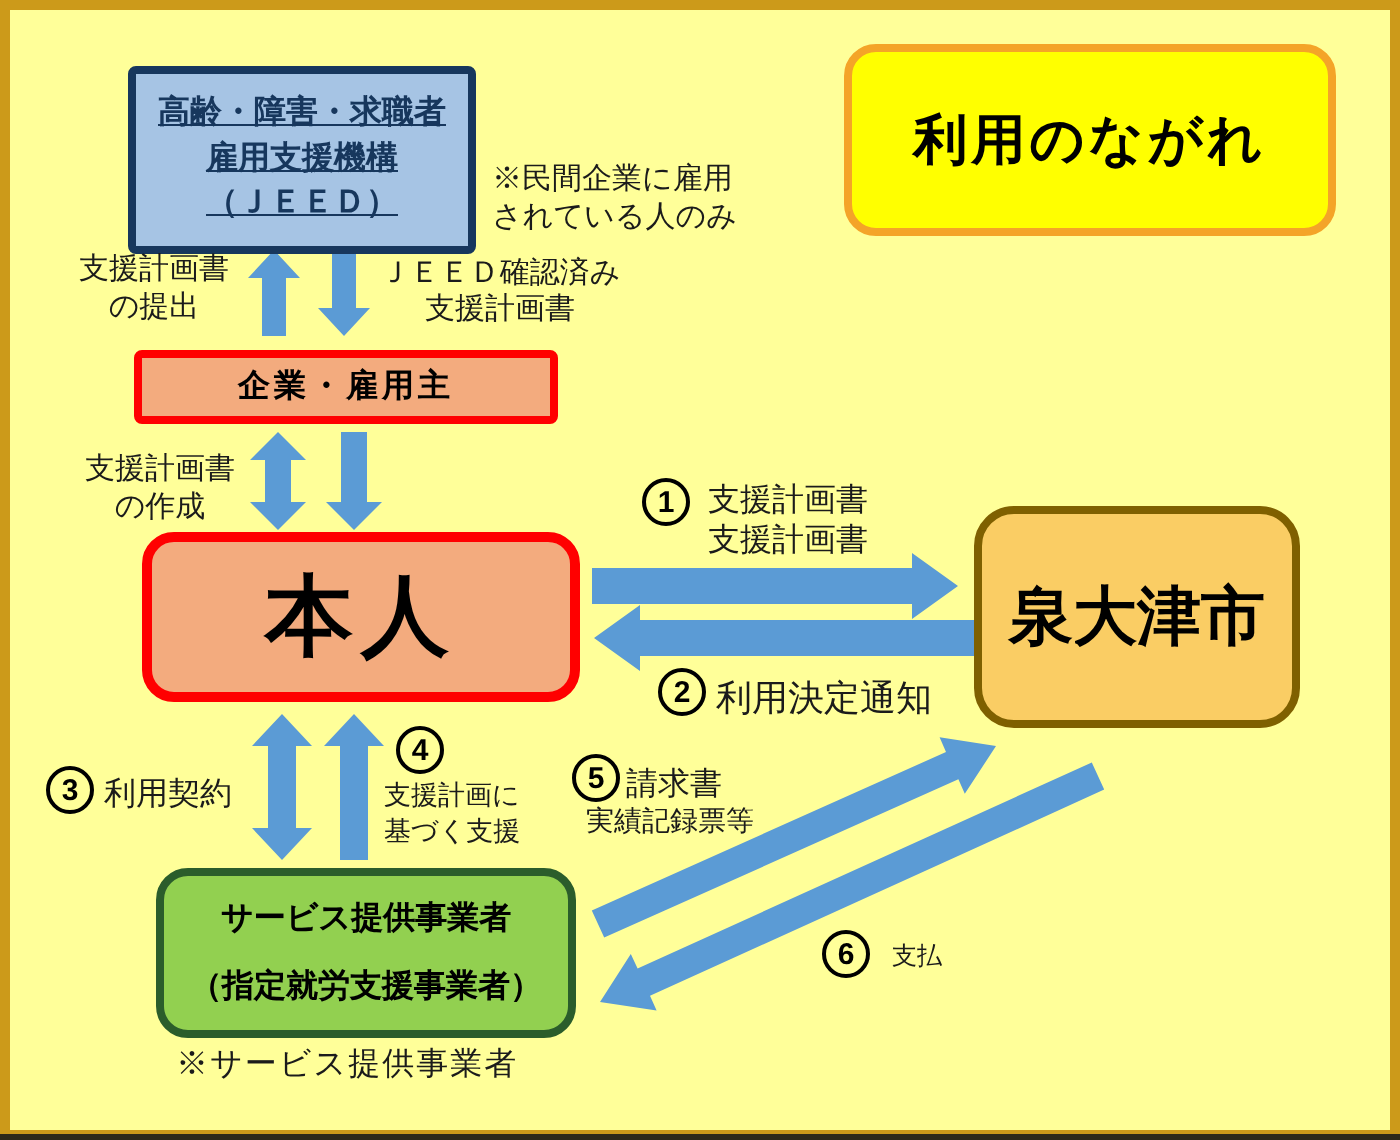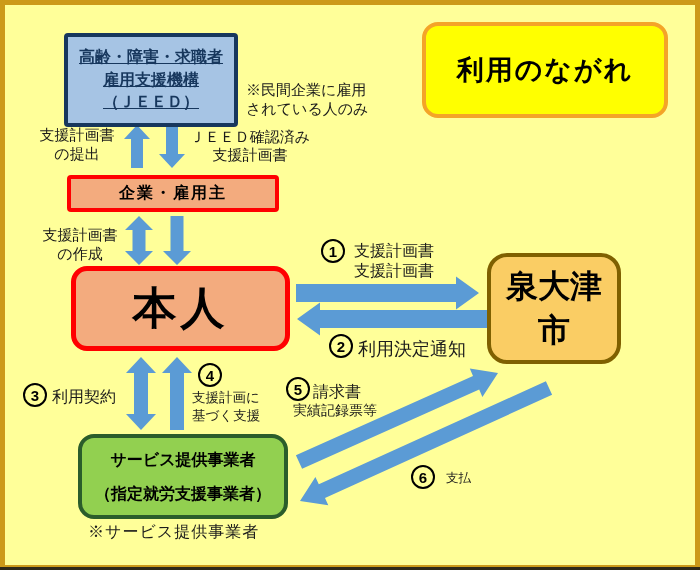--- a/index.html
+++ b/index.html
@@ -21,21 +21,21 @@
        justify-content:center;font-weight:bold;text-align:center;color:var(--ink);z-index:5;border-radius:16px;}
   .jeed{left:64px;top:33px;width:174px;height:94px;background:var(--jeed-fill);
         border:4px solid var(--jeed-border);border-radius:4px;color:var(--jeed-border);
         font-size:16px;line-height:1.4;text-decoration:underline;}
   .titlebox{left:422px;top:22px;width:246px;height:96px;background:var(--title-fill);
         border:4px solid var(--title-border);font-size:27px;letter-spacing:2px;}
   .employer{left:67px;top:175px;width:212px;height:37px;background:var(--salmon-fill);
         border:4px solid var(--red-border);border-radius:4px;font-size:16px;letter-spacing:2px;}
   .person{left:71px;top:266px;width:219px;height:85px;background:var(--salmon-fill);
         border:5px solid var(--red-border);border-radius:16px;font-size:44px;letter-spacing:4px;}
-  .city{left:487px;top:253px;width:134px;height:111px;background:var(--city-fill);
+  .city{left:487px;top:253px;width:163px;height:111px;background:var(--city-fill);
         border:4px solid var(--city-border);border-radius:20px;font-size:32px;}
   .provider{left:78px;top:434px;width:210px;height:85px;background:var(--green-fill);
         border:4px solid var(--green-border);border-radius:16px;font-size:16px;line-height:1.5;gap:10px;}
   .note{position:absolute;font-family:Liberation Serif, serif;color:var(--note-ink);z-index:6;}
   .jeed-note{left:246px;top:81px;font-size:15px;line-height:19px;}
   .submit-label{left:33px;top:126px;width:88px;text-align:center;font-size:15px;line-height:19px;}
   .confirmed-label{left:186px;top:128px;width:128px;text-align:center;font-size:15px;line-height:18px;}
   .create-label{left:36px;top:226px;width:88px;text-align:center;font-size:15px;line-height:19px;}
   .provider-note{left:88px;top:522px;font-size:16px;letter-spacing:1px;}
   .circ{position:absolute;width:24px;height:24px;box-sizing:border-box;border:2px solid #000;

